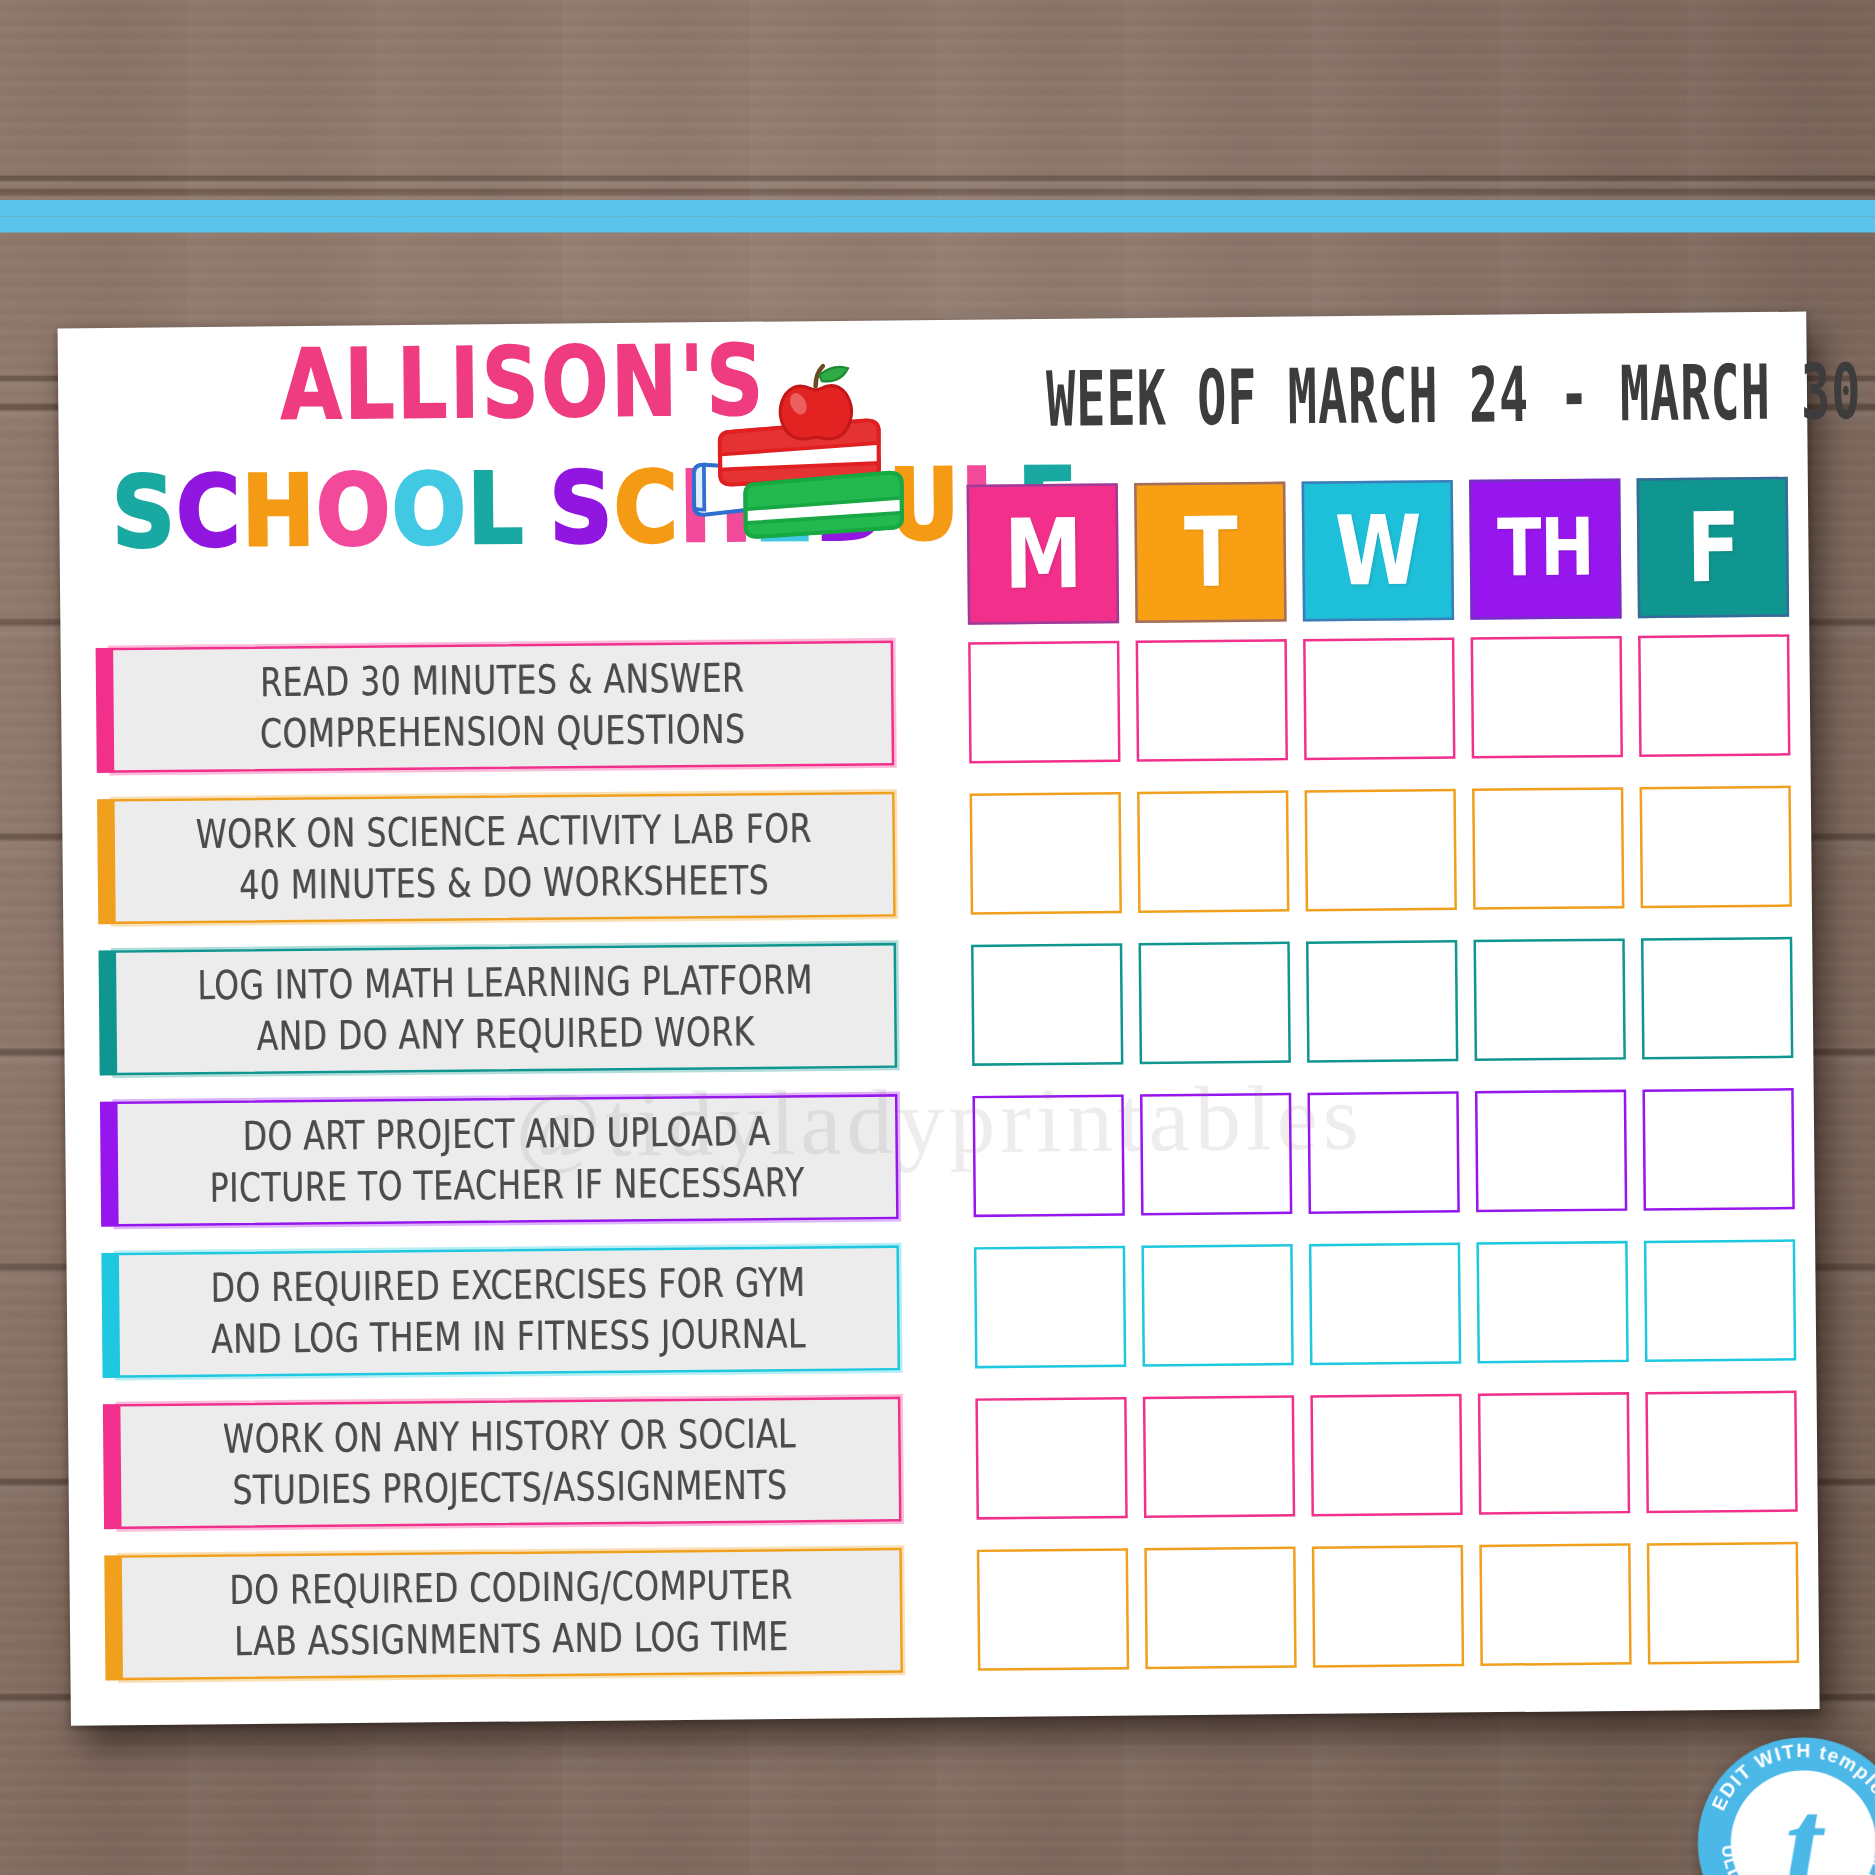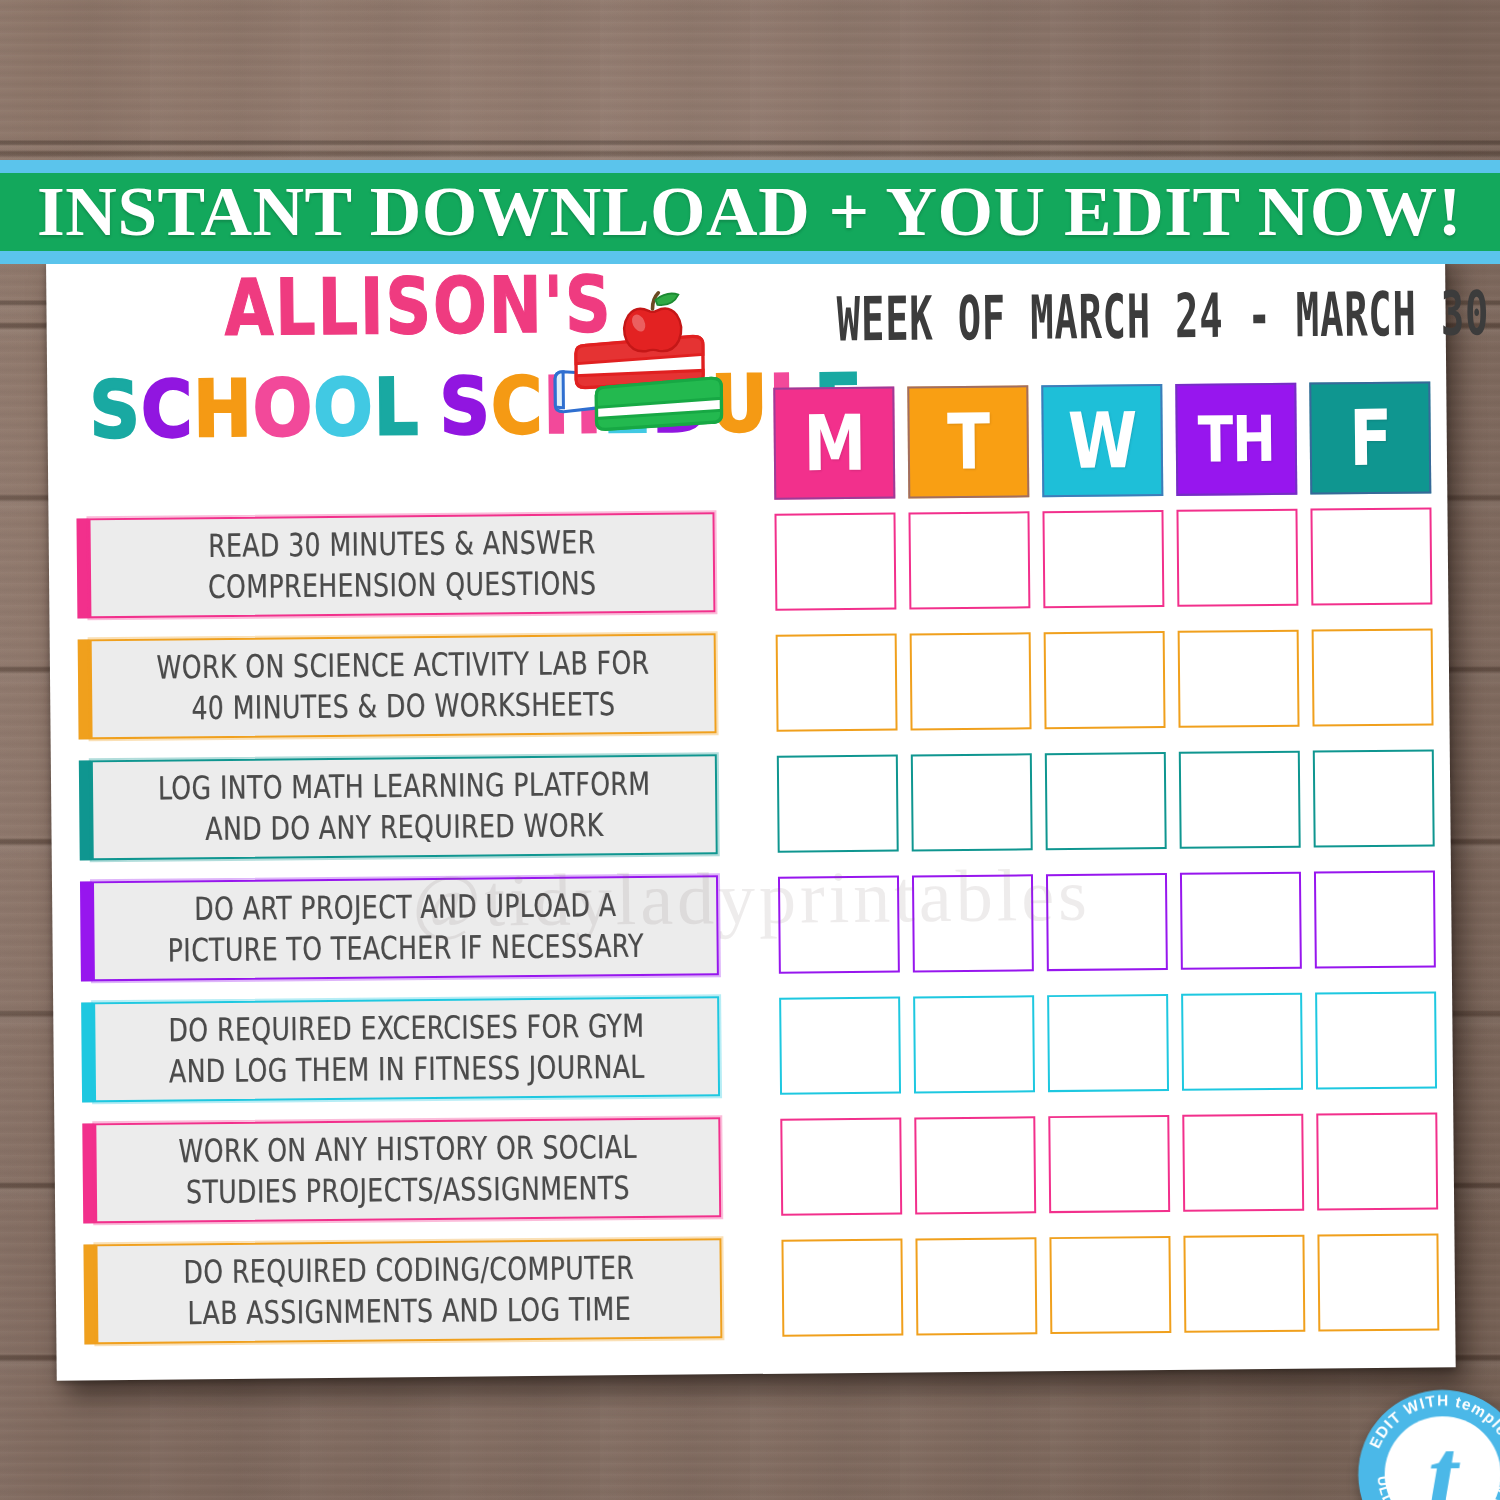--- a/index.html
+++ b/index.html
@@ -463,17 +463,14 @@
     <text font-family="'Liberation Sans', sans-serif" font-size="16" font-weight="bold" fill="#ffffff" letter-spacing="1.2">
       <textPath href="#arcBot" startOffset="50%" text-anchor="middle">FULLY EDITABLE TEMPLATE</textPath>
     </text>
     <text x="100" y="143" text-anchor="middle" font-family="'Liberation Serif', serif" font-style="italic" font-weight="bold" font-size="122" fill="#4bb8e8">t</text>
   </svg>
 
 </div>
 
 <div id="banner-wrap">
   <div class="banner-rule"></div>
-  <div id="banner">
-    <span id="banner-text">INSTANT DOWNLOAD + YOU EDIT NOW!</span>
-  </div>
   <div class="banner-rule"></div>
 </div>
 
 </body></html>

